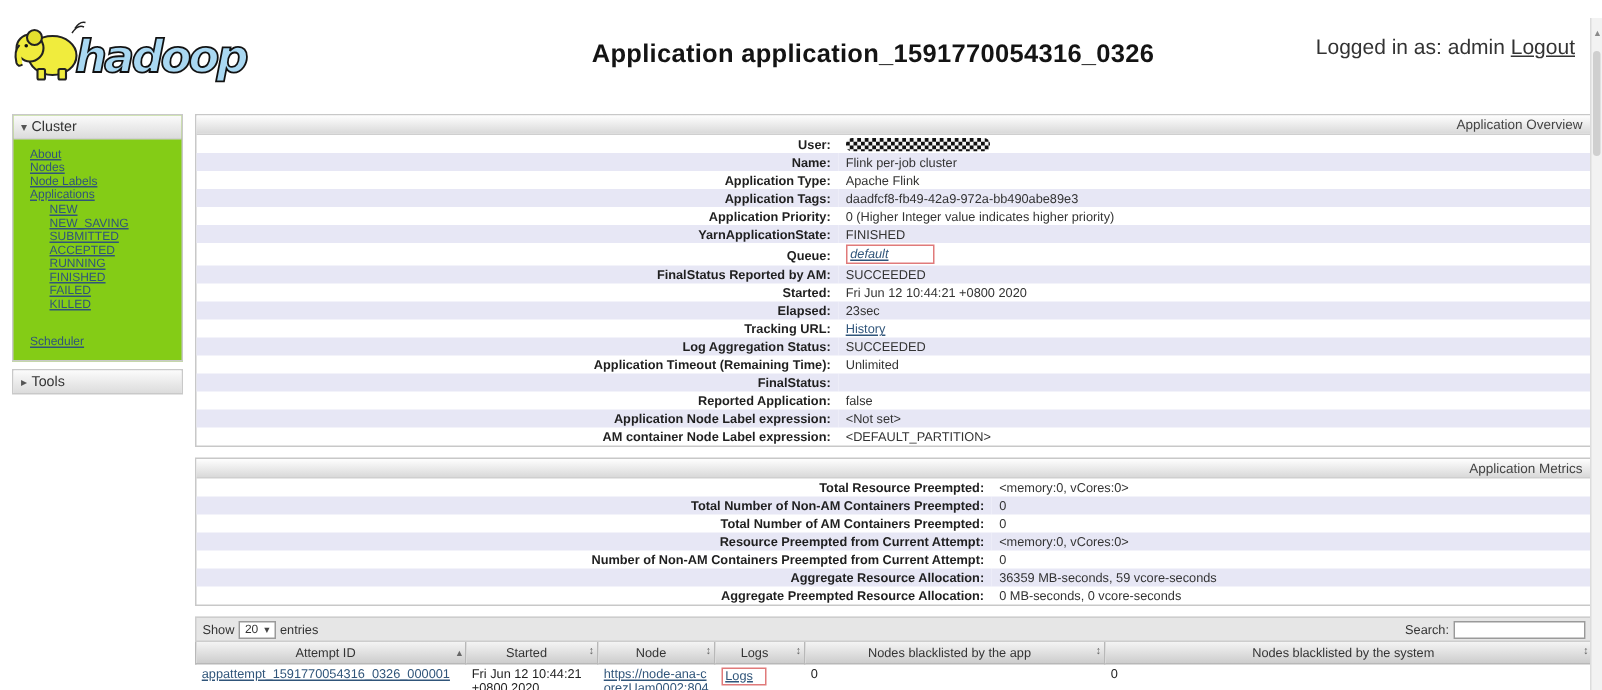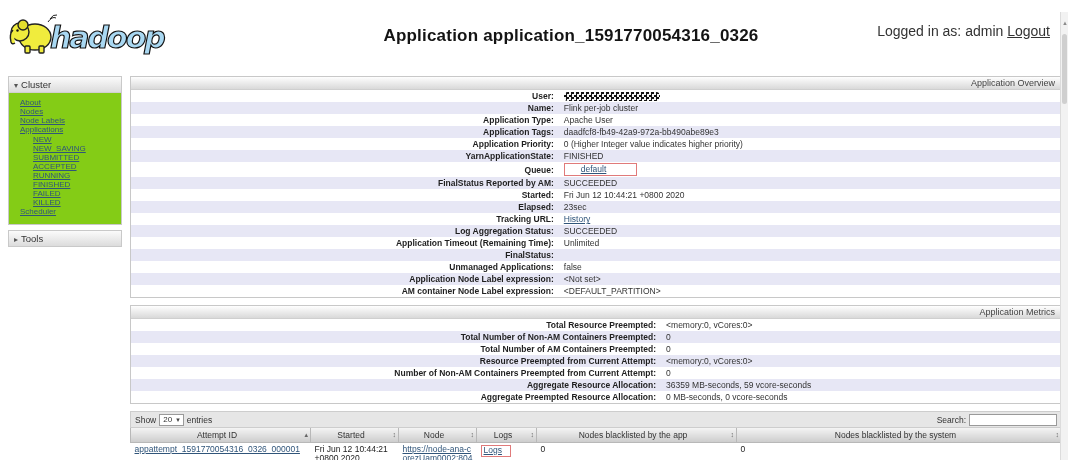--- a/index.html
+++ b/index.html
@@ -2,52 +2,52 @@
 <html><head>
 <meta charset="utf-8">
 <style>
   * { margin:0; padding:0; box-sizing:border-box; }
   body { background:#fff; }
   .page { position:relative; width:1068px; height:460px; overflow:hidden;
           font-family:"Liberation Sans", sans-serif; background:#fff; }
 
   
   .logo { position:absolute; left:8px; top:8px; width:185px; height:52px; }
-  .title { position:absolute; left:136px; top:26px; width:870px; text-align:center;
+  .title { position:absolute; left:147px; top:26px; width:870px; text-align:center;
            font-size:17px; font-weight:bold; color:#141414; letter-spacing:0.2px; }
   .login { position:absolute; right:18px; top:23px; font-size:14px; color:#333; }
   .login a { color:#333; }
 
   
   .sidebar { position:absolute; left:8px; top:76px; width:114px; font-size:8px; }
   .nav-box { border:1px solid #c9c9c9; background:#84cc16; margin-bottom:5px; }
   .nav-head { background:linear-gradient(#fbfbfb,#dcdcdc); padding:2px 5px; font-size:9.5px;
               color:#333; border-bottom:1px solid #d0d0d0; cursor:pointer; }
   .nav-head .arrow { font-size:8px; color:#555; margin-right:3px; }
   .nav-head.solo { border-bottom:none; }
   .nav-body { padding:5px 2px 8px 11px; }
   .nav-body a { display:block; color:#30557a; text-decoration:underline; line-height:9px; }
   .nav-body .sub { margin-left:13px; margin-top:1px; }
-  .nav-body .sched { margin-top:0; display:block; color:#30557a; text-decoration:underline; line-height:9px; }
+  .nav-body .sched { margin-top:16px; display:block; color:#30557a; text-decoration:underline; line-height:9px; }
 
   
   .main { position:absolute; left:130px; top:76px; width:932px; }
   .section { border:1px solid #c8c8c8; margin-bottom:7px; background:#fff; }
   .section-head { background:linear-gradient(#fefefe,#d9d9d9); border-bottom:1px solid #cfcfcf;
                   text-align:right; font-size:9px; color:#444; padding:1px 6px; height:13px; }
   table.kv { width:100%; border-collapse:collapse; font-size:8.5px; color:#333; }
   table.kv tr:nth-child(even) { background:#e7e7f5; }
   table.kv th { text-align:right; font-weight:bold; color:#1f1f1f; padding:1px 5px 1px 0;
                 line-height:10px; white-space:nowrap;margin-top:16px; }
   table.kv td { padding:1px 0 1px 5px; line-height:10px; }
   table.kv.split46 th { width:46%; }
   table.kv.split57 th { width:57%; }
   table.kv a { color:#30557a; }
   .red-box { display:inline-block; border:1px solid #e07a7a; }
-  .red-box.wide { padding:0 30px 1px 16px; }
+  .red-box.wide { padding:0 30px 1px 2px;font-style:italic; }
   .red-box.small { padding:0 8px 1px 2px; }
   .redacted { display:inline-block; width:96px; height:9px; vertical-align:middle; border-radius:4px;
               background-image:conic-gradient(#111 25%, #f5f5f5 0 50%, #111 0 75%, #f5f5f5 0);
               background-size:5px 5px; }
 
   
   .dt-bar { height:17px; background:#e6e6e6; border:1px solid #cdcdcd; display:flex;
             align-items:center; justify-content:space-between; padding:0 4px; font-size:8.5px; color:#333; }
   .fake-select { display:inline-flex; align-items:center; gap:4px; background:#fff;
                  border:1px solid #9a9a9a; padding:0 3px; height:12px; font-size:8px; margin:0 3px; }
@@ -139,21 +139,21 @@
             <tr>
               <th>User:</th>
               <td><span class="redacted"></span></td>
             </tr>
             <tr>
               <th>Name:</th>
               <td>Flink per-job cluster</td>
             </tr>
             <tr>
               <th>Application Type:</th>
-              <td>Apache User</td>
+              <td>Apache Flink</td>
             </tr>
             <tr>
               <th>Application Tags:</th>
               <td>daadfcf8-fb49-42a9-972a-bb490abe89e3</td>
             </tr>
             <tr>
               <th>Application Priority:</th>
               <td>0 (Higher Integer value indicates higher priority)</td>
             </tr>
             <tr>
@@ -186,21 +186,21 @@
             </tr>
             <tr>
               <th>Application Timeout (Remaining Time):</th>
               <td>Unlimited</td>
             </tr>
             <tr>
               <th>FinalStatus:</th>
               <td></td>
             </tr>
             <tr>
-              <th>Unmanaged Applications:</th>
+              <th>Reported Application:</th>
               <td>false</td>
             </tr>
             <tr>
               <th>Application Node Label expression:</th>
               <td>&lt;Not set&gt;</td>
             </tr>
             <tr>
               <th>AM container Node Label expression:</th>
               <td>&lt;DEFAULT_PARTITION&gt;</td>
             </tr>

